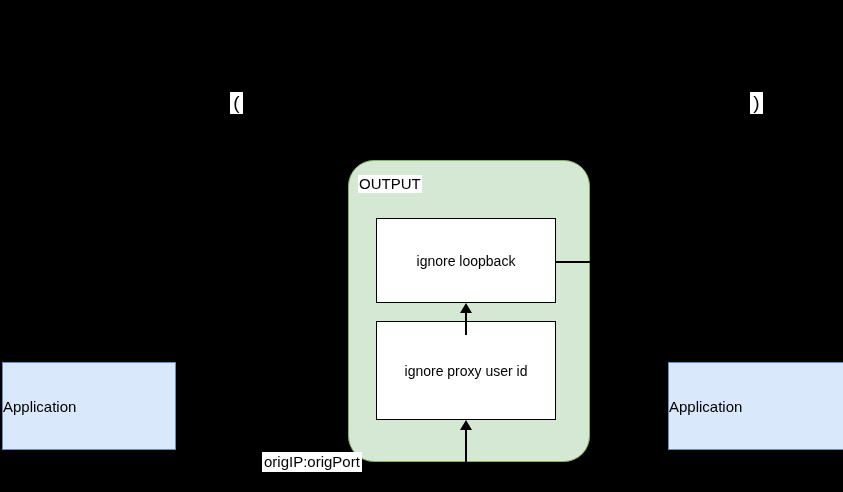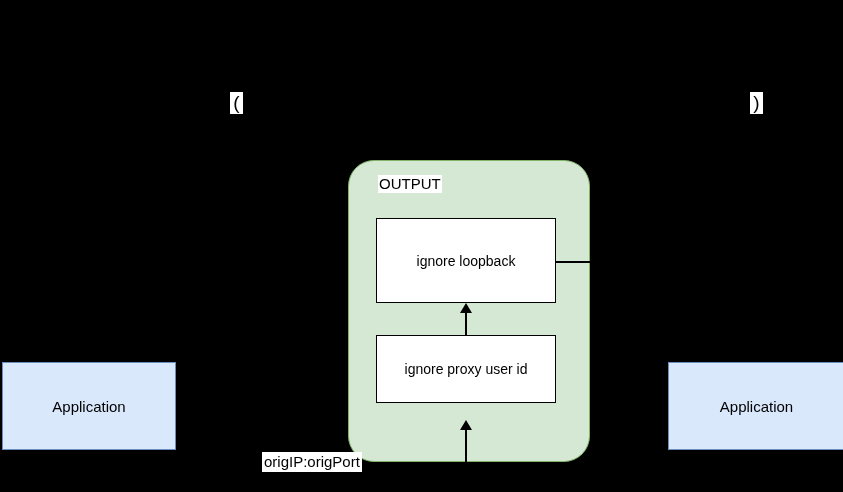--- a/index.html
+++ b/index.html
@@ -39,21 +39,21 @@
   }
 
   
   .app-box {
     position: absolute;
     background: #dae8fc;
     border: 1px solid #6c8ebf;
     box-sizing: border-box;
     display: flex;
     align-items: center;
-    justify-content: center;
+    justify-content: flex-start;
     color: #000000;
     font-size: 15px;
   }
 
   
   .group-box {
     position: absolute;
     background: #d5e8d4;
     border: 1px solid #82b366;
     border-radius: 26px;
@@ -115,26 +115,26 @@
   <div class="app-box" style="left:2px; top:362px; width:174px; height:88px;">
     <span>Application</span>
   </div>
 
   <div class="app-box" style="left:668px; top:362px; width:177px; height:88px;">
     <span>Application</span>
   </div>
 
   <div class="group-box" style="left:348px; top:160px; width:242px; height:302px;"></div>
 
-  <div class="group-label" style="left:358px; top:175px;margin-left:20px;">OUTPUT</div>
+  <div class="group-label" style="left:358px; top:175px;">OUTPUT</div>
 
   <div class="conn-v" style="left:465px; top:426px; height:66px;"></div>
   <div class="arrowhead-up" style="left:460px; top:420px;"></div>
 
-  <div class="proc-box" style="left:376px; top:335px; width:180px; height:68px;">
+  <div class="proc-box" style="left:376px; top:321px; width:180px; height:99px;">
     <span>ignore proxy user id</span>
   </div>
 
   <div class="conn-v" style="left:465px; top:311px; height:24px;"></div>
   <div class="arrowhead-up" style="left:460px; top:303px;"></div>
 
   <div class="proc-box" style="left:376px; top:218px; width:180px; height:85px;">
     <span>ignore loopback</span>
   </div>
 

